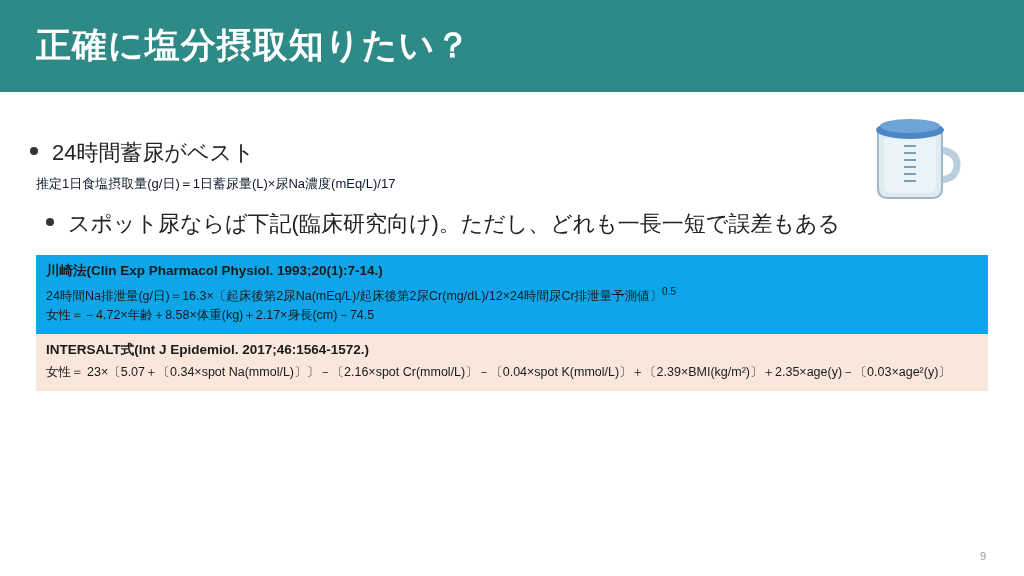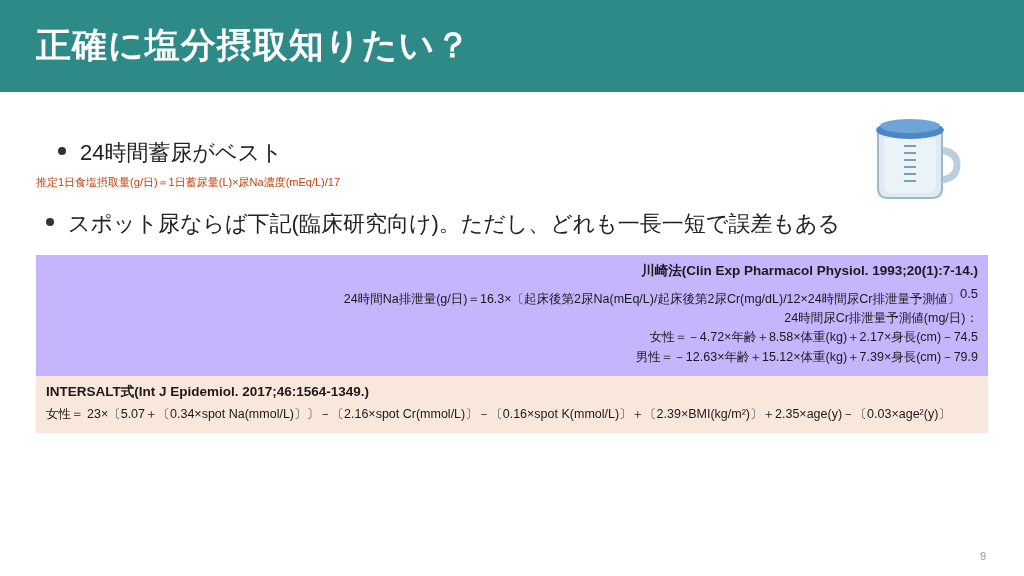--- a/index.html
+++ b/index.html
@@ -63,22 +63,22 @@
     top: -5px;
   }
   .bullet-text {
     font-size: 22px;
     color: #222222;
     line-height: 1.2;
     white-space: nowrap;
   }
   .sub-note {
     position: absolute;
-    font-size: 11px;
-    color: #c2410c;
+    font-size: 13px;
+    color: #0f172a;
     white-space: nowrap;
   }
   
   .jug {
     position: absolute;
     right: 60px;
     top: 10px;
     width: 110px;
     height: 105px;
   }
@@ -86,38 +86,38 @@
   .formula-box {
     position: absolute;
     left: 36px;
     top: 163px;
     width: 952px;
   }
   .fblock {
     padding: 7px 10px 9px 10px;
     box-sizing: border-box;
   }
-  .fblock.blue  { background: #c4b5fd; text-align: right; }
+  .fblock.blue  { background: #0ea5e9; }
   .fblock.green { background: #e6efdd; }
   .fblock.peach { background: #fae7dc; }
   .fhead {
     font-size: 13.5px;
     font-weight: bold;
     color: #1a1a1a;
     margin-bottom: 4px;
     line-height: 1.3;
   }
   .fline {
     font-size: 12.5px;
     color: #1a1a1a;
     line-height: 1.55;
     white-space: nowrap;
   }
   .fline.wrap { white-space: normal; }
-  sup { font-size: 13px; }
+  sup { font-size: 10px; }
   
   .page-num {
     position: absolute;
     right: 38px;
     bottom: 14px;
     font-size: 11px;
     color: #9b9b9b;
   }
 </style>
 </head>
@@ -147,44 +147,42 @@
           <line x1="50" y1="44" x2="62" y2="44"></line>
           <line x1="50" y1="51" x2="62" y2="51"></line>
           <line x1="50" y1="58" x2="62" y2="58"></line>
           <line x1="50" y1="65" x2="62" y2="65"></line>
           <line x1="50" y1="72" x2="62" y2="72"></line>
           <line x1="50" y1="79" x2="62" y2="79"></line>
         </g>
       </svg>
     </div>
 
-    <div class="bullet-row" style="left:58px; top:48px;justify-content:space-between;">
+    <div class="bullet-row" style="left:30px; top:48px;justify-content:space-between;">
       <span class="bullet-dot"></span>
       <span class="bullet-text">24時間蓄尿がベスト</span>
     </div>
     <div class="sub-note" style="left:36px; top:83px;">推定1日食塩摂取量(g/日)＝1日蓄尿量(L)×尿Na濃度(mEq/L)/17</div>
 
     <div class="bullet-row" style="left:46px; top:112px;margin-top:7px;">
       <span class="bullet-dot"></span>
       <span class="bullet-text">スポット尿ならば下記(臨床研究向け)。ただし、どれも一長一短で誤差もある</span>
     </div>
 
     <div class="formula-box">
 
       <div class="fblock blue">
         <div class="fhead">川崎法(Clin Exp Pharmacol Physiol. 1993;20(1):7-14.)</div>
         <div class="fline"><span>24時間Na排泄量(g/日)＝16.3×〔起床後第2尿Na(mEq/L)/起床後第2尿Cr(mg/dL)/12×24時間尿Cr排泄量予測値〕</span><sup>0.5</sup></div>
-        <div class="fline">24時間尿Cr排泄量予測値(mg/日)：</div>
         <div class="fline">女性＝－4.72×年齢＋8.58×体重(kg)＋2.17×身長(cm)－74.5</div>
-        <div class="fline">男性＝－12.63×年齢＋15.12×体重(kg)＋7.39×身長(cm)－79.9</div>
       </div>
 
 
       <div class="fblock peach">
-        <div class="fhead">INTERSALT式(Int J Epidemiol. 2017;46:1564-1349.)</div>
-        <div class="fline wrap">女性＝ 23×〔5.07＋〔0.34×spot Na(mmol/L)〕〕－〔2.16×spot Cr(mmol/L)〕－〔0.16×spot K(mmol/L)〕＋〔2.39×BMI(kg/m²)〕＋2.35×age(y)－〔0.03×age²(y)〕</div>
+        <div class="fhead">INTERSALT式(Int J Epidemiol. 2017;46:1564-1572.)</div>
+        <div class="fline wrap">女性＝ 23×〔5.07＋〔0.34×spot Na(mmol/L)〕〕－〔2.16×spot Cr(mmol/L)〕－〔0.04×spot K(mmol/L)〕＋〔2.39×BMI(kg/m²)〕＋2.35×age(y)－〔0.03×age²(y)〕</div>
       </div>
 
     </div>
 
     <div class="page-num">9</div>
   </div>
 </div>
 
 </body></html>

